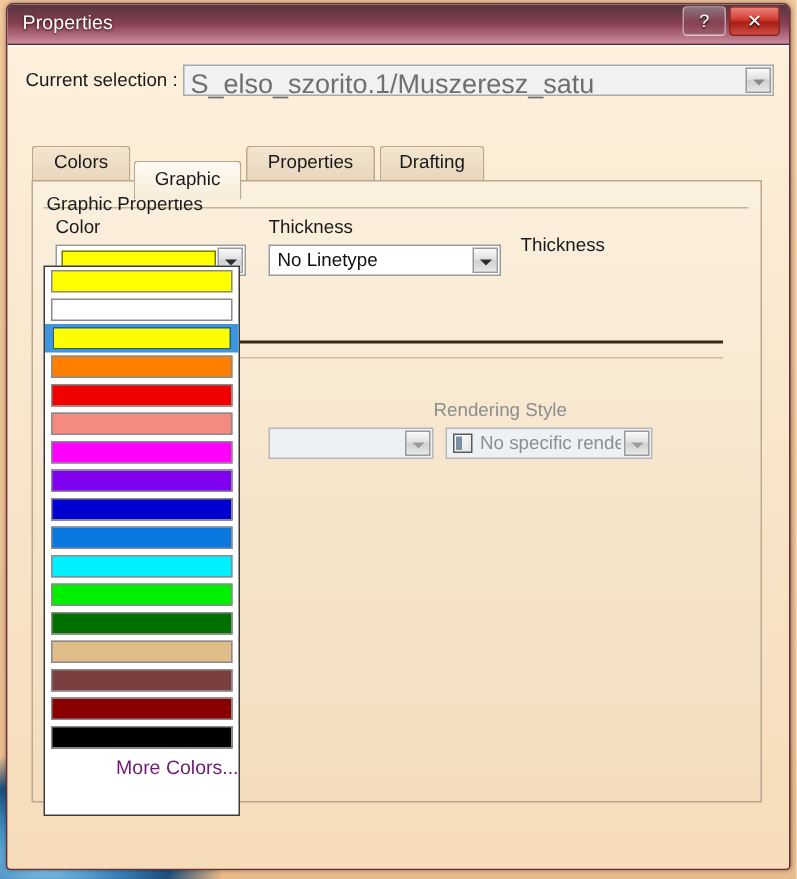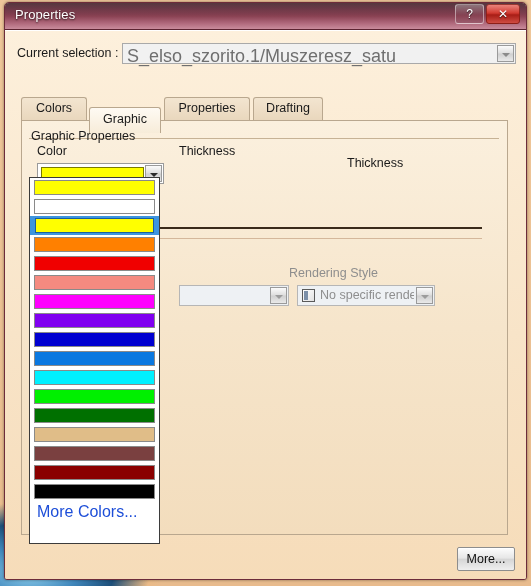--- a/index.html
+++ b/index.html
@@ -331,23 +331,24 @@
   }
   .ci.selected {
     background: #3d95df;
     padding-left: 5px;
     padding-right: 5px;
   }
   .ci.selected .sw { border-color: #1a5f9e; }
   .ci.textitem {
     height: 23px;
     padding: 0 0 0 7px;
-    font-size: 16px;
-    color: #1d4ed8;
+    font-size: 13px;
+    color: #701a75;
     line-height: 22px;
+    text-align: right;
   }
 
   
   .btn {
     position: absolute;
     box-sizing: border-box;
     height: 24px;
     background: linear-gradient(180deg, #fdfdfd 0%, #e7e7e7 45%, #d6d6d6 52%, #efefef 100%);
     border: 1px solid #8d8d8d;
     border-radius: 2px;
@@ -400,20 +401,24 @@
 
         <div class="field-label" style="left:8px; top:14px;">Color</div>
         <div class="field-label" style="left:150px; top:14px;">Thickness</div>
         <div class="field-label" style="left:318px; top:26px;">Thickness</div>
 
         <div class="combo" id="color-combo">
           <div id="color-swatch" style="background: rgb(255, 255, 0);"></div>
           <div class="combo-arrow"></div>
         </div>
 
+        <div class="combo" id="linetype-combo">
+          <div class="combo-text">No Linetype</div>
+          <div class="combo-arrow"></div>
+        </div>
 
 
         <div id="row-hidden-1">
           <div id="hr-1"></div>
         </div>
         <div id="hr-2"></div>
 
         <div class="field-label" id="render-label">Rendering Style</div>
         <div class="combo disabled" id="render-combo-left">
           <div class="combo-arrow"></div>
@@ -475,21 +480,20 @@
         </div>
         <div class="ci">
           <span class="sw" style="background: rgb(138, 0, 0);"></span>
         </div>
         <div class="ci">
           <span class="sw" style="background: rgb(0, 0, 0);"></span>
         </div>
         <div class="ci textitem">More Colors...</div>
       </div>
 
-    <div class="btn" id="btn-more">More...</div>
     <div class="btn" id="btn-ok">
       
       
     </div>
     <div class="btn" id="btn-apply">
       
       
     </div>
     <div class="btn" id="btn-close2">Close</div>
 

